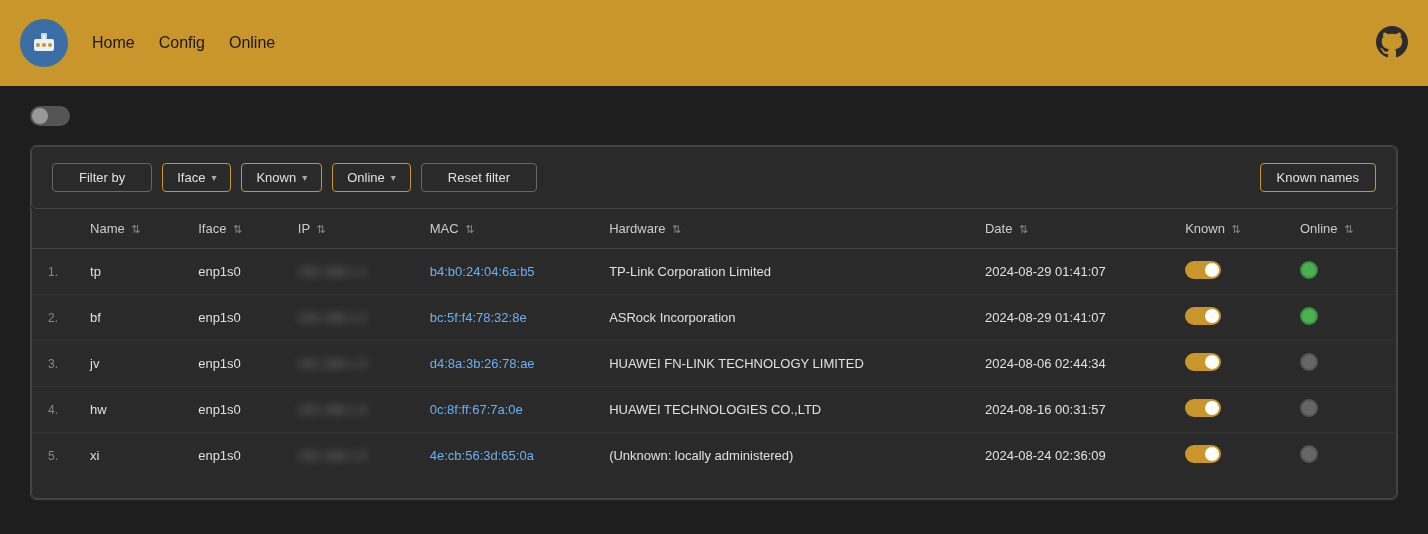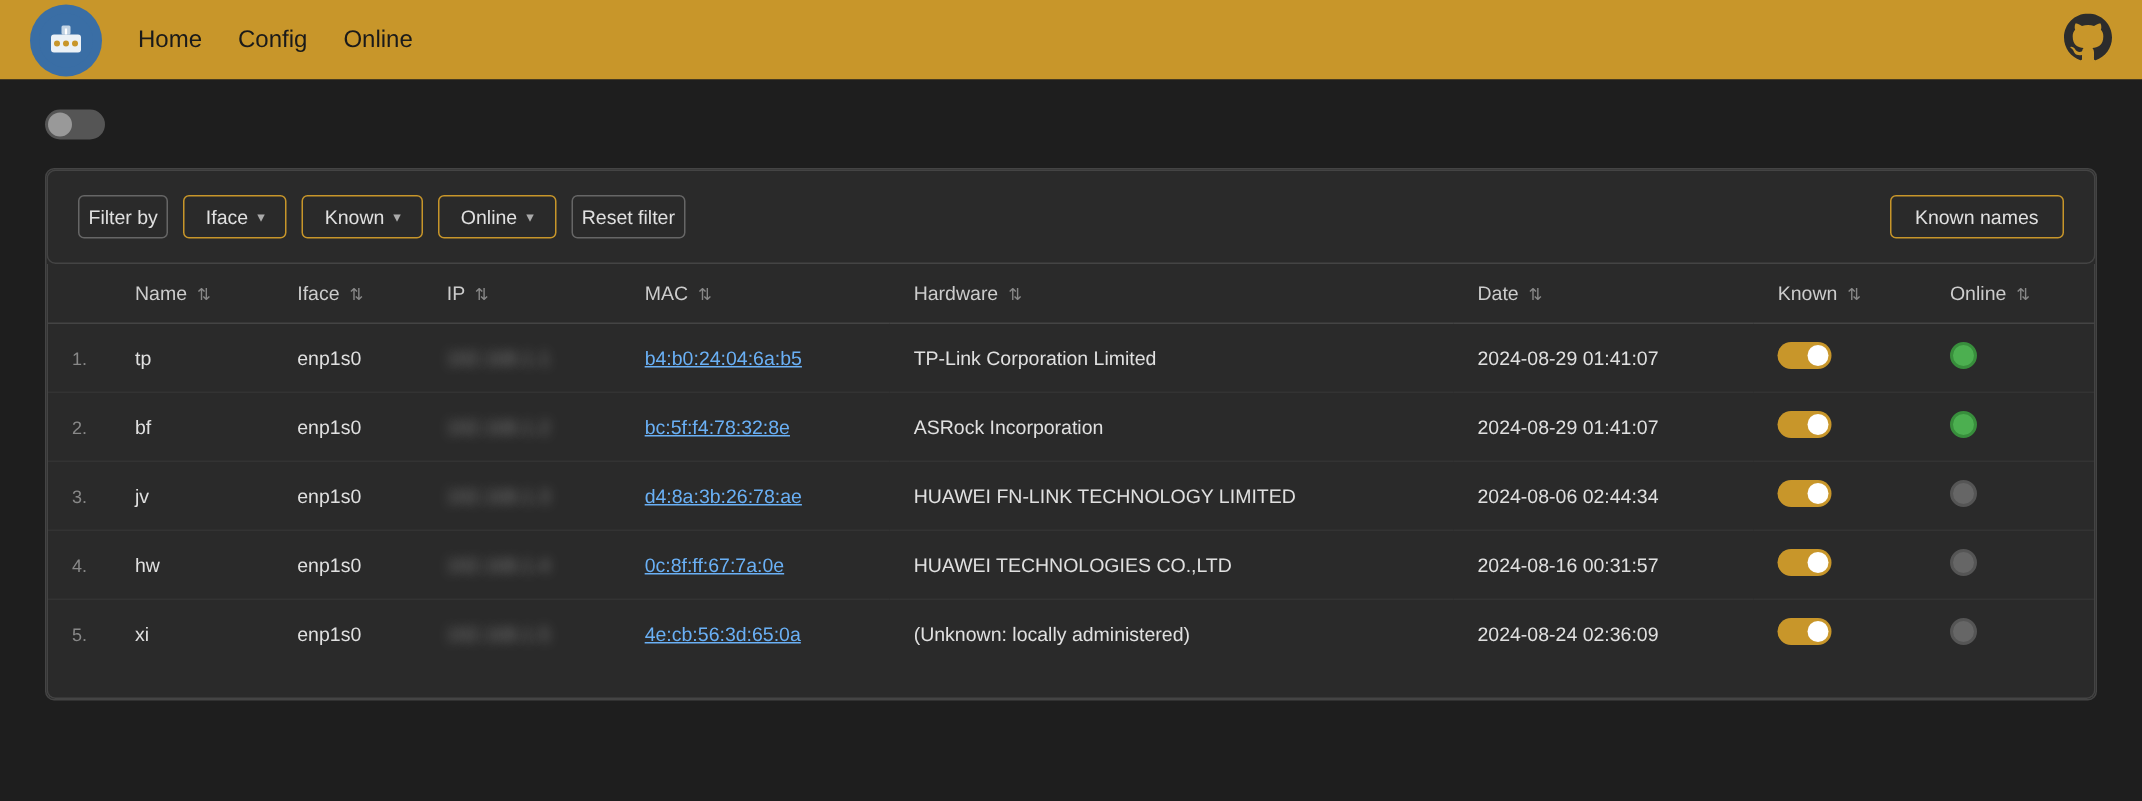--- a/index.html
+++ b/index.html
@@ -4,21 +4,21 @@
   <style>
     * { box-sizing: border-box; margin: 0; padding: 0; }
     body { background: #1e1e1e; font-family: -apple-system, BlinkMacSystemFont, 'Segoe UI', sans-serif; font-size: 14px; color: #e0e0e0; min-height: 534px; }
 
     
     .navbar {
       background: #c8962a;
       display: flex;
       align-items: center;
       padding: 16px 20px;
-      height: 53px;
+      height: 86px;
       justify-content: space-between;
     }
     .navbar-left { display: flex; align-items: center; gap: 24px; }
     .navbar-logo {
       width: 48px; height: 48px; border-radius: 50%;
       background: #3a6ea5;
       display: flex; align-items: center; justify-content: center;
       overflow: hidden;
     }
     .navbar-logo svg { width: 36px; height: 36px; }
@@ -56,21 +56,21 @@
     
     .filter-bar {
       display: flex; align-items: center; gap: 10px;
       padding: 16px 20px;
       background: #2a2a2a;
       border: 1px solid #444;
       border-radius: 6px;
       margin-bottom: 0;
     }
     .filter-btn {
-      padding: 6px 6px;
+      padding: 6px 26px;
       border: 1px solid #666;
       background: #2a2a2a;
       color: #e0e0e0;
       border-radius: 4px;
       cursor: pointer;
       font-size: 13px;
       white-space: nowrap;
     }
     .filter-btn-dropdown {
       padding: 6px 14px;
@@ -134,21 +134,21 @@
     }
     th .sort-icon { color: #888; font-size: 11px; margin-left: 3px; }
     td {
       padding: 12px 16px;
       font-size: 13px;
       border-bottom: 1px solid #333;
     }
     tr:last-child td { border-bottom: none; }
 
     .row-num { color: #888; font-size: 12px; }
-    .mac-link { color: #6ab0f5; text-decoration: underline; cursor: pointer; }
+    .mac-link { color: #6ab0f5; cursor: pointer; }
 
     
     .ip-blur {
       color: transparent;
       text-shadow: 0 0 8px #888;
       user-select: none;
       font-size: 13px;
     }
 
     

